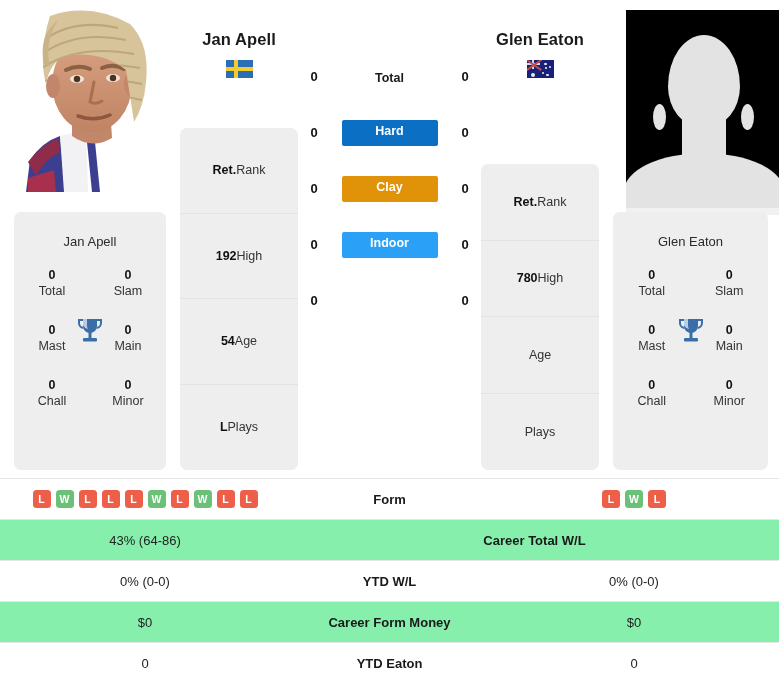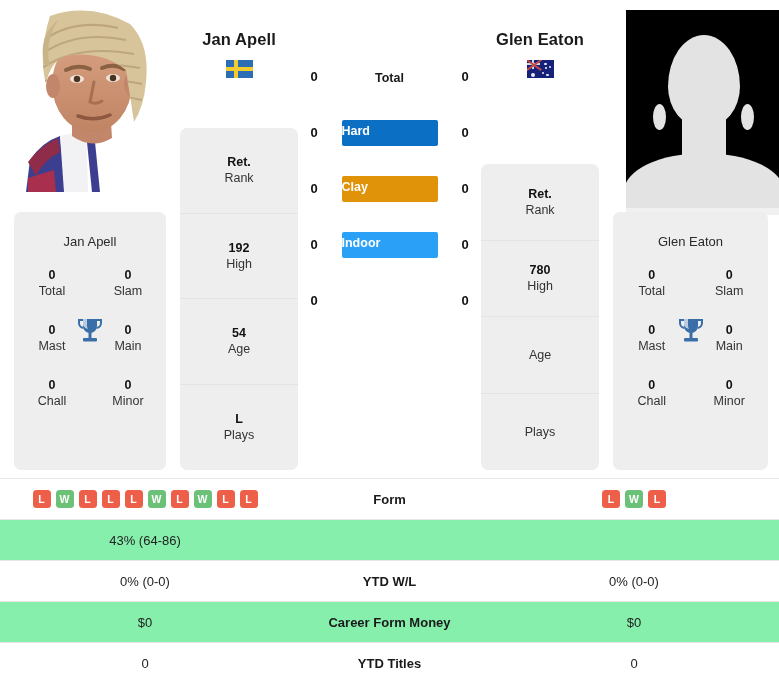--- a/index.html
+++ b/index.html
@@ -124,21 +124,21 @@
   .rank-card {
     position: absolute; left: 2px;
     width: 118px;
     background: #eeeeee; border-radius: 7px;
     overflow: hidden;
   }
   .rank-card.left  { top: 128px; height: 342px; }
   .rank-card.right { top: 164px; height: 306px; }
   .rank-cell {
     height: 25%;
-    display: flex; flex-direction: column;
+    display: flex; flex-direction: row;
     align-items: center; justify-content: center;
     border-bottom: 1px solid #e3e3e3;
     line-height: 1.3;
   }
   .rank-cell:last-child { border-bottom: none; }
   .rank-cell .v { font-size: 12.5px; font-weight: bold; color: #111; }
   .rank-cell .k { font-size: 12.5px; color: #333; }
   .rank-cell .v:empty { display: none; }
 
   
@@ -148,21 +148,21 @@
     height: 37px; margin-bottom: 19px;
   }
   .h2h-num {
     width: 28px; text-align: center;
     font-size: 13px; font-weight: bold; color: #111;
   }
   .h2h-mid { flex: 1; text-align: center; }
   .h2h-plain { font-size: 12.5px; font-weight: bold; color: #1a1a1a; }
   .surface {
     display: inline-block; width: 96px; height: 26px; line-height: 23px;
-    font-size: 12.5px; font-weight: bold; color: #ffffff; text-align: left;
+    font-size: 12.5px; font-weight: bold; color: #ffffff; text-align: center;
     border-radius: 2px;
   }
 
   
   .table { position: absolute; left: 0; top: 478px; width: 779px; }
   .trow {
     display: flex; align-items: center;
     height: 41px; border-top: 1px solid #e6e6e6;
   }
   .trow.alt { background: #86efac; }
@@ -450,35 +450,36 @@
         <div class="form-strip" id="form-right">
             <span class="fb" style="background: rgb(238, 95, 74);">L</span>
             <span class="fb" style="background: rgb(108, 193, 120);">W</span>
             <span class="fb" style="background: rgb(238, 95, 74);">L</span>
           </div>
       </div>
     </div>
 
     <div class="trow alt">
       <div class="tcell-l">43% (64-86)</div>
+      <div class="tcell-m">Career Total W/L</div>
     </div>
 
     <div class="trow">
       <div class="tcell-l">0% (0-0)</div>
       <div class="tcell-m">YTD W/L</div>
       <div class="tcell-r">0% (0-0)</div>
     </div>
 
     <div class="trow alt">
       <div class="tcell-l">$0</div>
       <div class="tcell-m">Career Form Money</div>
       <div class="tcell-r">$0</div>
     </div>
 
     <div class="trow">
       <div class="tcell-l">0</div>
-      <div class="tcell-m">YTD Titles</div>
+      <div class="tcell-m">YTD Eaton</div>
       <div class="tcell-r">0</div>
     </div>
 
   </div>
 
 </div>
 
 </body></html>

